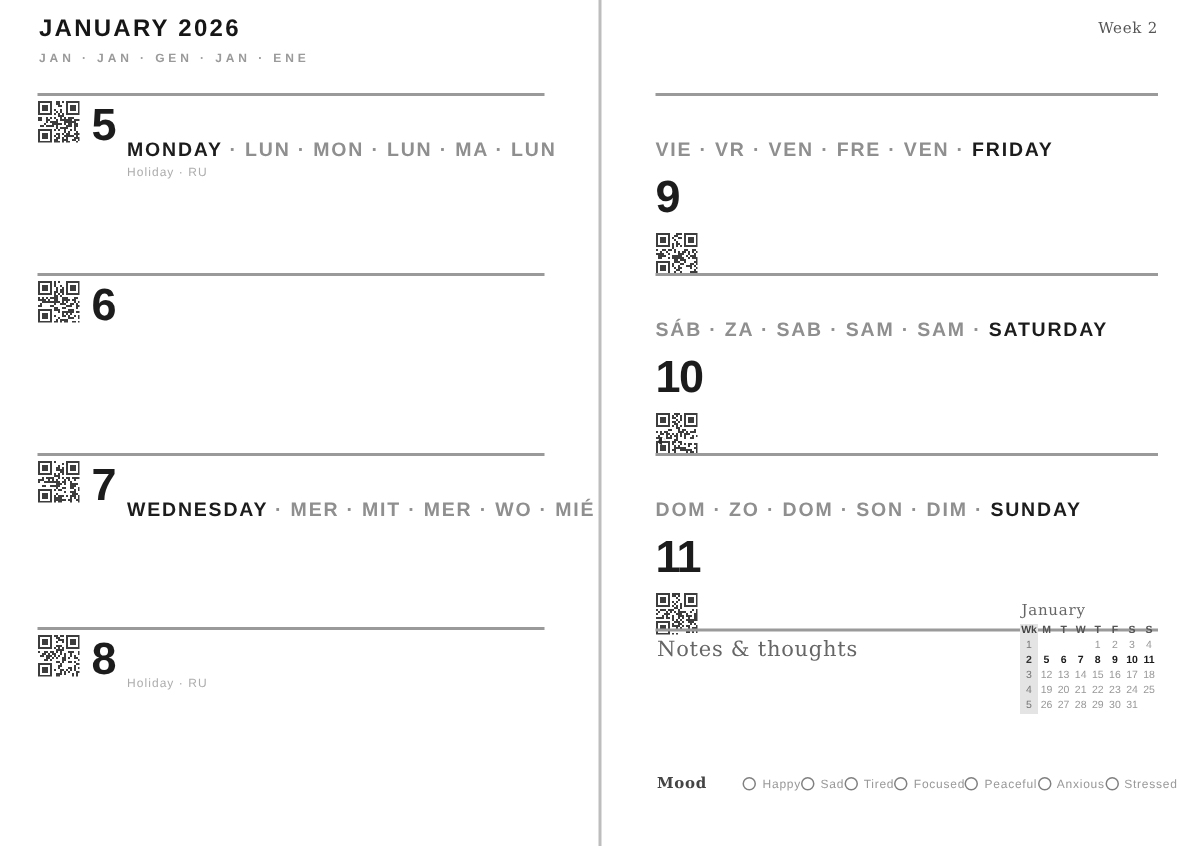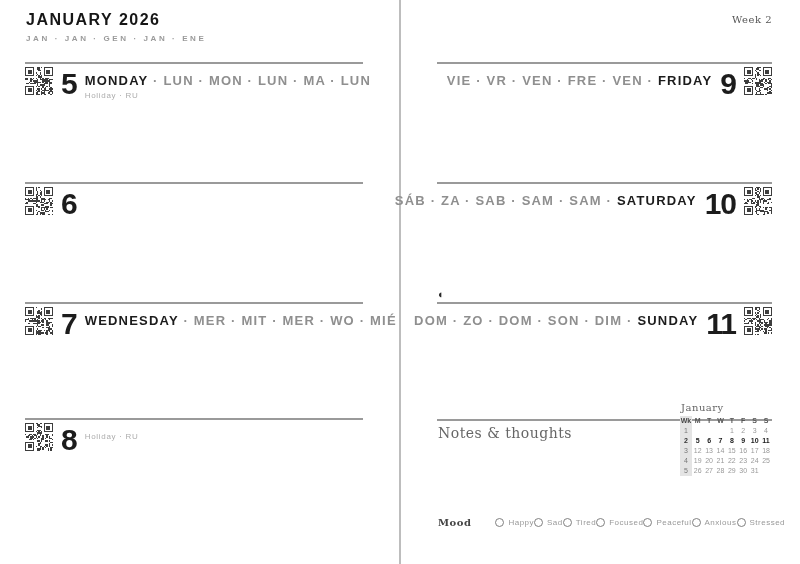--- a/index.html
+++ b/index.html
@@ -15,25 +15,25 @@
 
   .month-title{position:absolute;top:11px;left:1px;font-size:16px;font-weight:bold;
     letter-spacing:1.5px;color:#161616;}
   .month-sub{position:absolute;top:34px;left:1px;font-size:8px;font-weight:bold;
     letter-spacing:2.6px;color:#9a9a9a;}
   .week-label{position:absolute;top:14px;right:0;font-family:"DejaVu Serif",serif;
     font-size:10px;color:#555;letter-spacing:0.5px;margin-left:41px;}
 
   .day-row{position:absolute;left:0;right:0;border-top:2px solid #9a9a9a;}
   .row-inner{display:flex;align-items:flex-start;gap:8px;padding-top:3px;}
-  .row-inner.right{justify-content:flex-end;}
+  .row-inner.right{justify-content:flex-end;flex-direction:column;}
   .qr{width:28px;height:28px;flex:0 0 28px;}
   .day-num{font-size:30px;font-weight:bold;line-height:30px;margin-top:2px;
     color:#1c1c1c;letter-spacing:-1px;}
-  .day-text{margin-top:6px;}
+  .day-text{margin-top:25px;}
   .day-text.right{text-align:right;}
   .day-names{font-size:13px;font-weight:bold;letter-spacing:1.2px;white-space:nowrap;}
   .day-names .primary{color:#1c1c1c;}
   .day-names .sep,.day-names .others{color:#8f8f8f;}
   .day-holiday{font-size:8px;color:#adadad;letter-spacing:0.7px;margin-top:3px;}
   .moon{position:absolute;top:-15px;left:1px;font-size:11px;line-height:11px;color:#2a2a2a;}
 
   .notes-divider{position:absolute;left:0;right:0;top:419px;border-top:2px solid #9a9a9a;}
   .notes-label{position:absolute;left:1px;top:425px;font-family:"DejaVu Serif",serif;
     font-size:14px;color:#666;letter-spacing:0.5px;}

